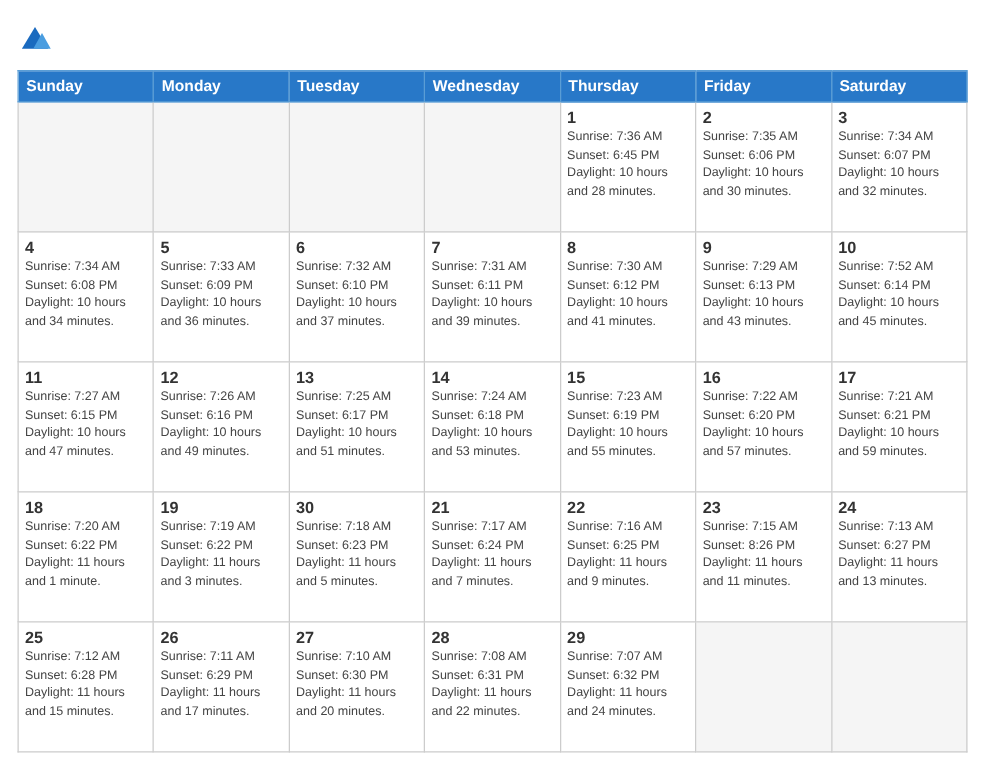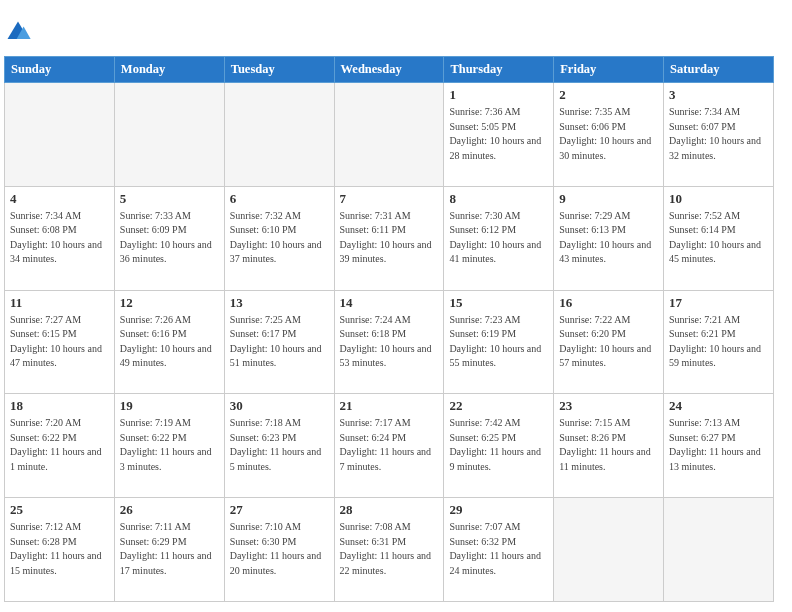--- a/index.html
+++ b/index.html
@@ -6,24 +6,23 @@
     body {
       font-family: Arial, sans-serif;
       background: #fff;
       width: 792px;
       height: 612px;
       overflow: hidden;
     }
     .page {
       width: 792px;
       height: 612px;
-      padding: 18px 18px 10px 4px;
+      padding: 18px 18px 10px 14px;
       display: flex;
       flex-direction: column;
-      font-family: Liberation Serif, serif;
     }
     .header {
       display: flex;
       justify-content: space-between;
       align-items: flex-start;
       margin-bottom: 10px;
     }
     .logo {
       display: flex;
       align-items: center;
@@ -133,21 +132,21 @@
     </thead>
     <tbody id="calendar-body">
         <tr>
           <td class="empty"></td>
           <td class="empty"></td>
           <td class="empty"></td>
           <td class="empty"></td>
           <td>
             <div class="day-number">1</div>
             <div class="day-info">Sunrise: 7:36 AM
-Sunset: 5:05 PM
+Sunset: 6:45 PM
 Daylight: 10 hours and 28 minutes.</div>
           </td>
           <td>
             <div class="day-number">2</div>
             <div class="day-info">Sunrise: 7:35 AM
 Sunset: 6:06 PM
 Daylight: 10 hours and 30 minutes.</div>
           </td>
           <td>
             <div class="day-number">3</div>
@@ -264,21 +263,21 @@
 Daylight: 11 hours and 5 minutes.</div>
           </td>
           <td>
             <div class="day-number">21</div>
             <div class="day-info">Sunrise: 7:17 AM
 Sunset: 6:24 PM
 Daylight: 11 hours and 7 minutes.</div>
           </td>
           <td>
             <div class="day-number">22</div>
-            <div class="day-info">Sunrise: 7:42 AM
+            <div class="day-info">Sunrise: 7:16 AM
 Sunset: 6:25 PM
 Daylight: 11 hours and 9 minutes.</div>
           </td>
           <td>
             <div class="day-number">23</div>
             <div class="day-info">Sunrise: 7:15 AM
 Sunset: 8:26 PM
 Daylight: 11 hours and 11 minutes.</div>
           </td>
           <td>

